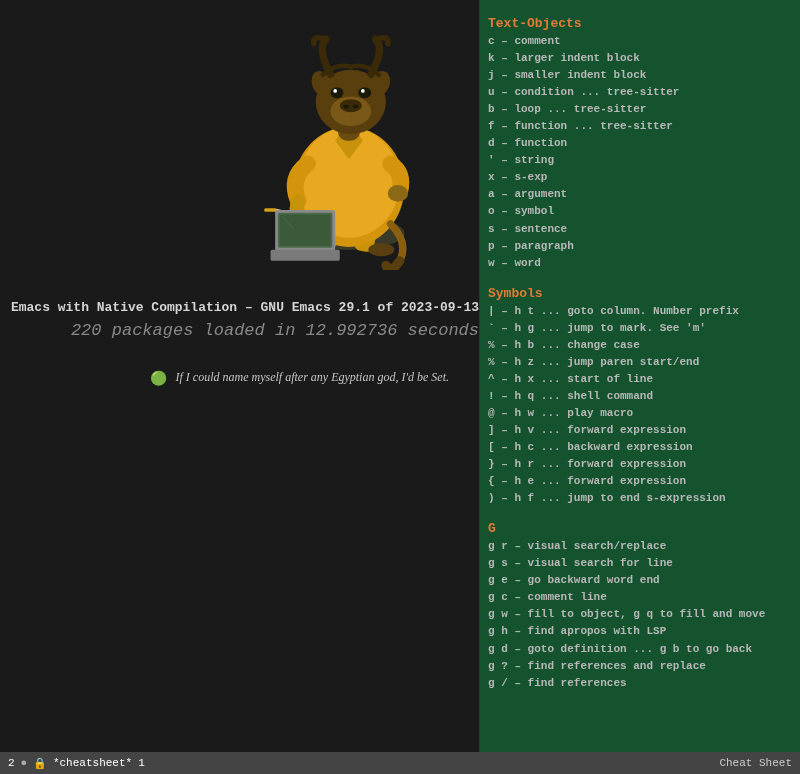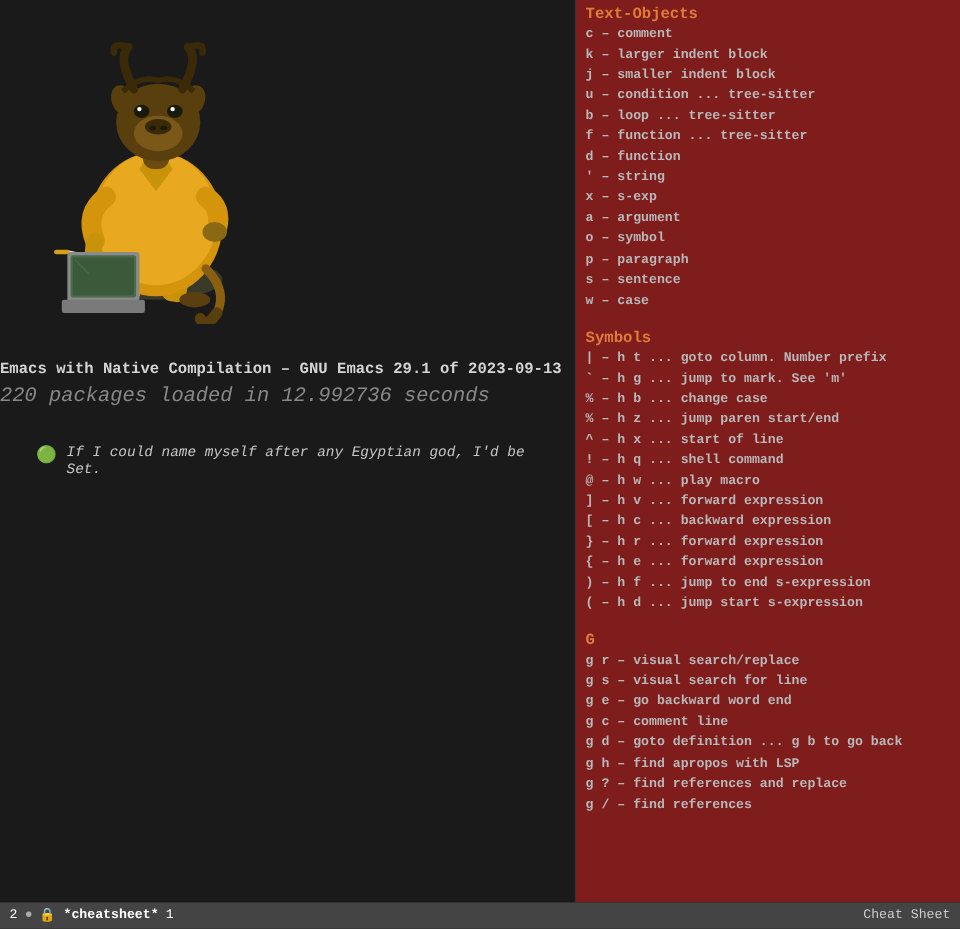--- a/index.html
+++ b/index.html
@@ -20,21 +20,21 @@
       flex: 1;
       overflow: hidden;
     }
 
     
     .left-panel {
       width: 480px;
       background: #1a1a1a;
       display: flex;
       flex-direction: column;
-      align-items: flex-start;
+      align-items: flex-end;
       padding-top: 10px;
       border-right: 1px solid #333;
     }
 
     .gnu-image {
       width: 260px;
       height: 260px;
       margin-top: 10px;
       display: flex;
       align-items: center;
@@ -75,27 +75,28 @@
       color: #8aaa4a;
       margin-right: 8px;
       font-size: 14px;
       flex-shrink: 0;
     }
 
     .quote-text {
       color: #c5c5c5;
       font-size: 12px;
       font-style: italic;
+      font-family: Liberation Serif, serif;
     }
 
     
     .right-panel {
       flex: 1;
-      background: #7f1d1d;
-      padding: 0 8px;
+      background: #14532d;
+      padding: 12px 8px;
       overflow-y: auto;
       overflow-x: hidden;
     }
 
     .right-panel::-webkit-scrollbar {
       width: 6px;
     }
     .right-panel::-webkit-scrollbar-track {
       background: #2a2a2a;
     }
@@ -149,21 +150,21 @@
     .status-dot {
       color: #aaa;
     }
 
     .status-lock {
       color: #aaa;
     }
 
     .status-filename {
       color: #fff;
-      font-weight: bold;
+      font-weight: normal;
     }
 
     .status-right {
       margin-left: auto;
       color: #ccc;
     }
   </style>
 </head>
 <body>
 
@@ -257,46 +258,46 @@
       <div class="item-line">  k  –  larger indent block</div>
       <div class="item-line">  j  –  smaller indent block</div>
       <div class="item-line">  u  –  condition ... tree-sitter</div>
       <div class="item-line">  b  –  loop ... tree-sitter</div>
       <div class="item-line">  f  –  function ... tree-sitter</div>
       <div class="item-line">  d  –  function</div>
       <div class="item-line">  '  –  string</div>
       <div class="item-line">  x  –  s-exp</div>
       <div class="item-line">  a  –  argument</div>
       <div class="item-line">  o  –  symbol</div>
+      <div class="item-line">  s  –  sentence</div>
       <div class="item-line">  p  –  paragraph</div>
-      <div class="item-line">  s  –  sentence</div>
-      <div class="item-line">  w  –  case</div>
+      <div class="item-line">  w  –  word</div>
       <div class="section-gap"></div>
       <div class="section-title">Symbols</div>
       <div class="item-line">  |  –  h t  ...  goto column. Number prefix</div>
       <div class="item-line">  `  –  h g  ...  jump to mark. See 'm'</div>
       <div class="item-line">  %  –  h b  ...  change case</div>
       <div class="item-line">  %  –  h z  ...  jump paren start/end</div>
       <div class="item-line">  ^  –  h x  ...  start of line</div>
       <div class="item-line">  !  –  h q  ...  shell command</div>
       <div class="item-line">  @  –  h w  ...  play macro</div>
       <div class="item-line">  ]  –  h v  ...  forward expression</div>
       <div class="item-line">  [  –  h c  ...  backward expression</div>
       <div class="item-line">  }  –  h r  ...  forward expression</div>
       <div class="item-line">  {  –  h e  ...  forward expression</div>
       <div class="item-line">  )  –  h f  ...  jump to end s-expression</div>
-      <div class="item-line">  (  –  h d  ...  jump start s-expression</div>
       <div class="section-gap"></div>
       <div class="section-title">G</div>
       <div class="item-line">  g r  –  visual search/replace</div>
       <div class="item-line">  g s  –  visual search for line</div>
       <div class="item-line">  g e  –  go backward word end</div>
       <div class="item-line">  g c  –  comment line</div>
+      <div class="item-line">  g w  –  fill to object, g q to fill and move</div>
+      <div class="item-line">  g h  –  find apropos with LSP</div>
       <div class="item-line">  g d  –  goto definition ... g b to go back</div>
-      <div class="item-line">  g h  –  find apropos with LSP</div>
       <div class="item-line">  g ?  –  find references and replace</div>
       <div class="item-line">  g /  –  find references</div>
     </div>
 
 </div>
 
 <div class="status-bar">
   <div class="status-left">
     <span class="status-number">2</span>
     <span class="status-dot">●</span>

